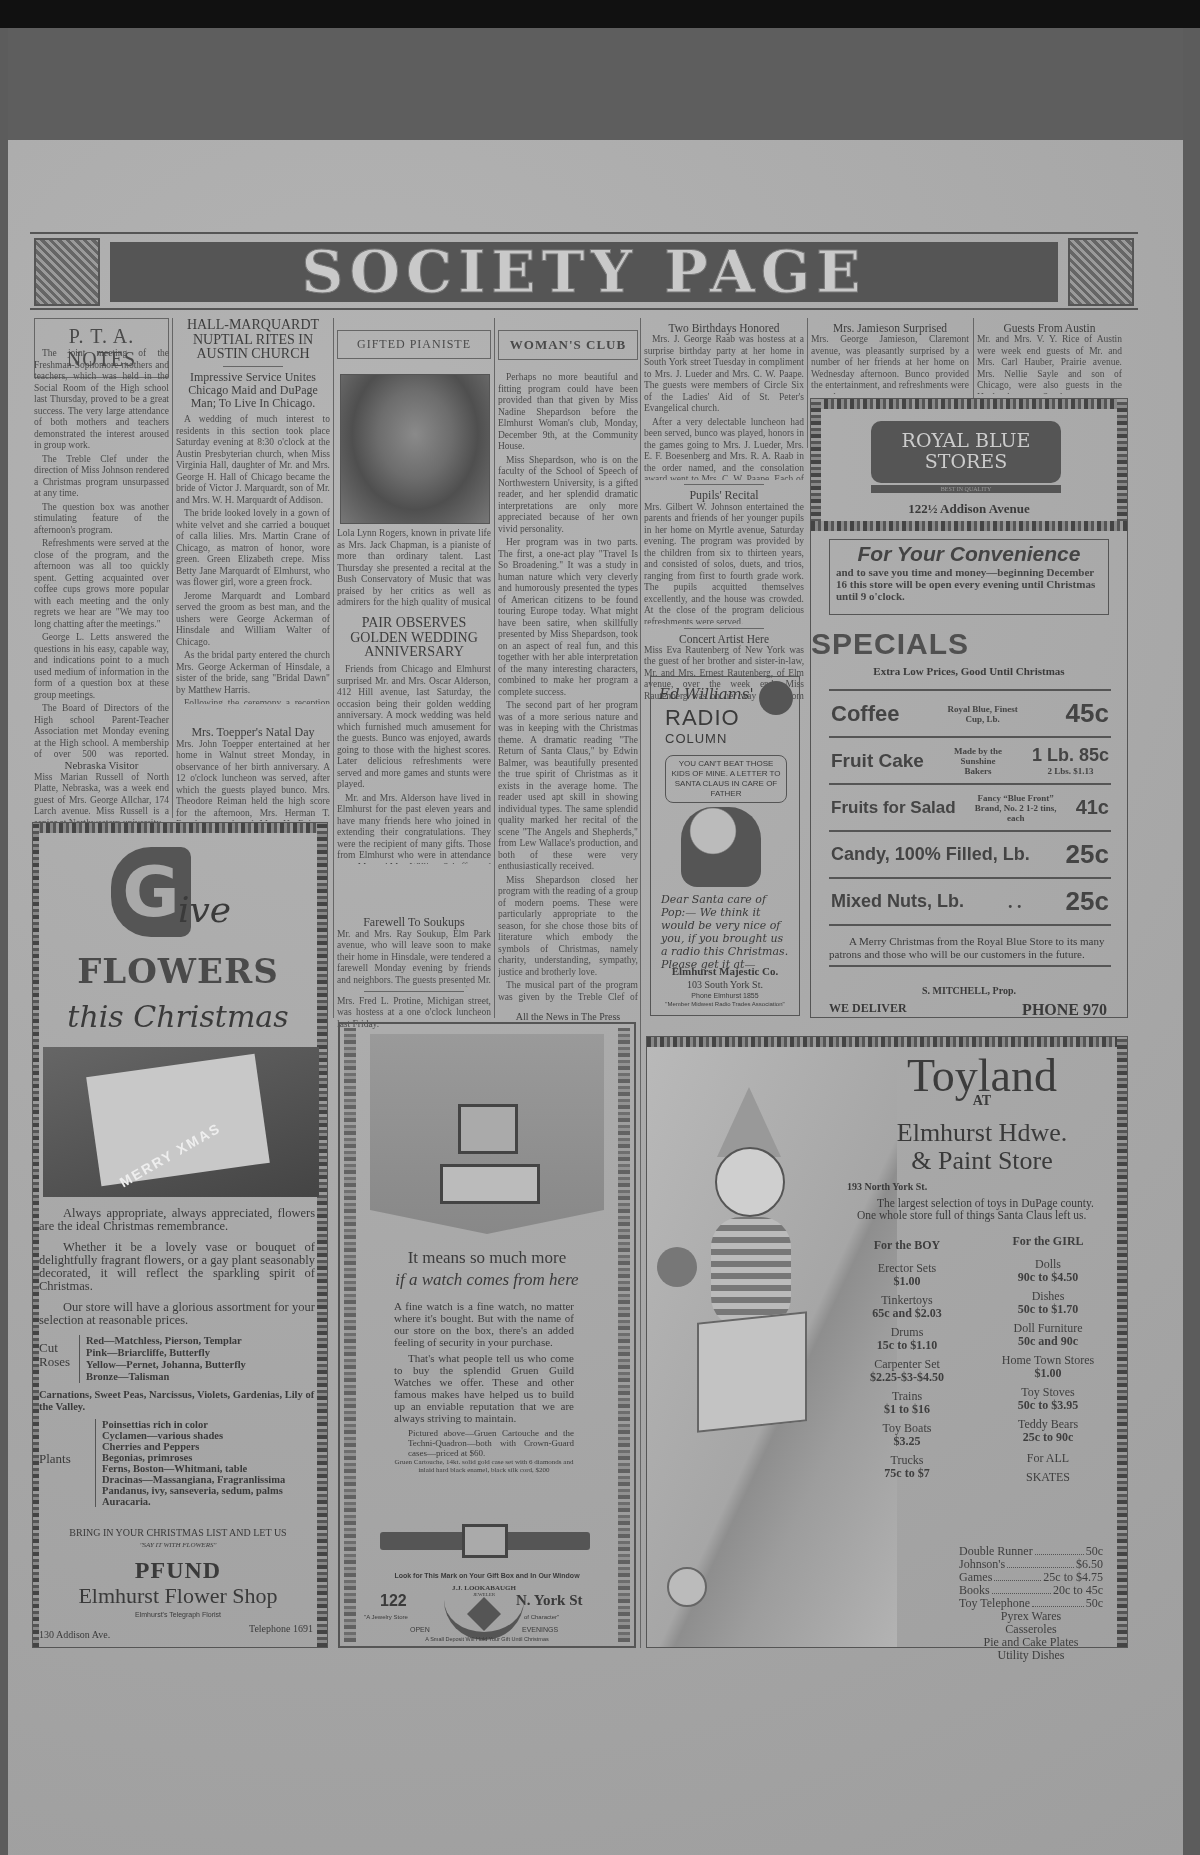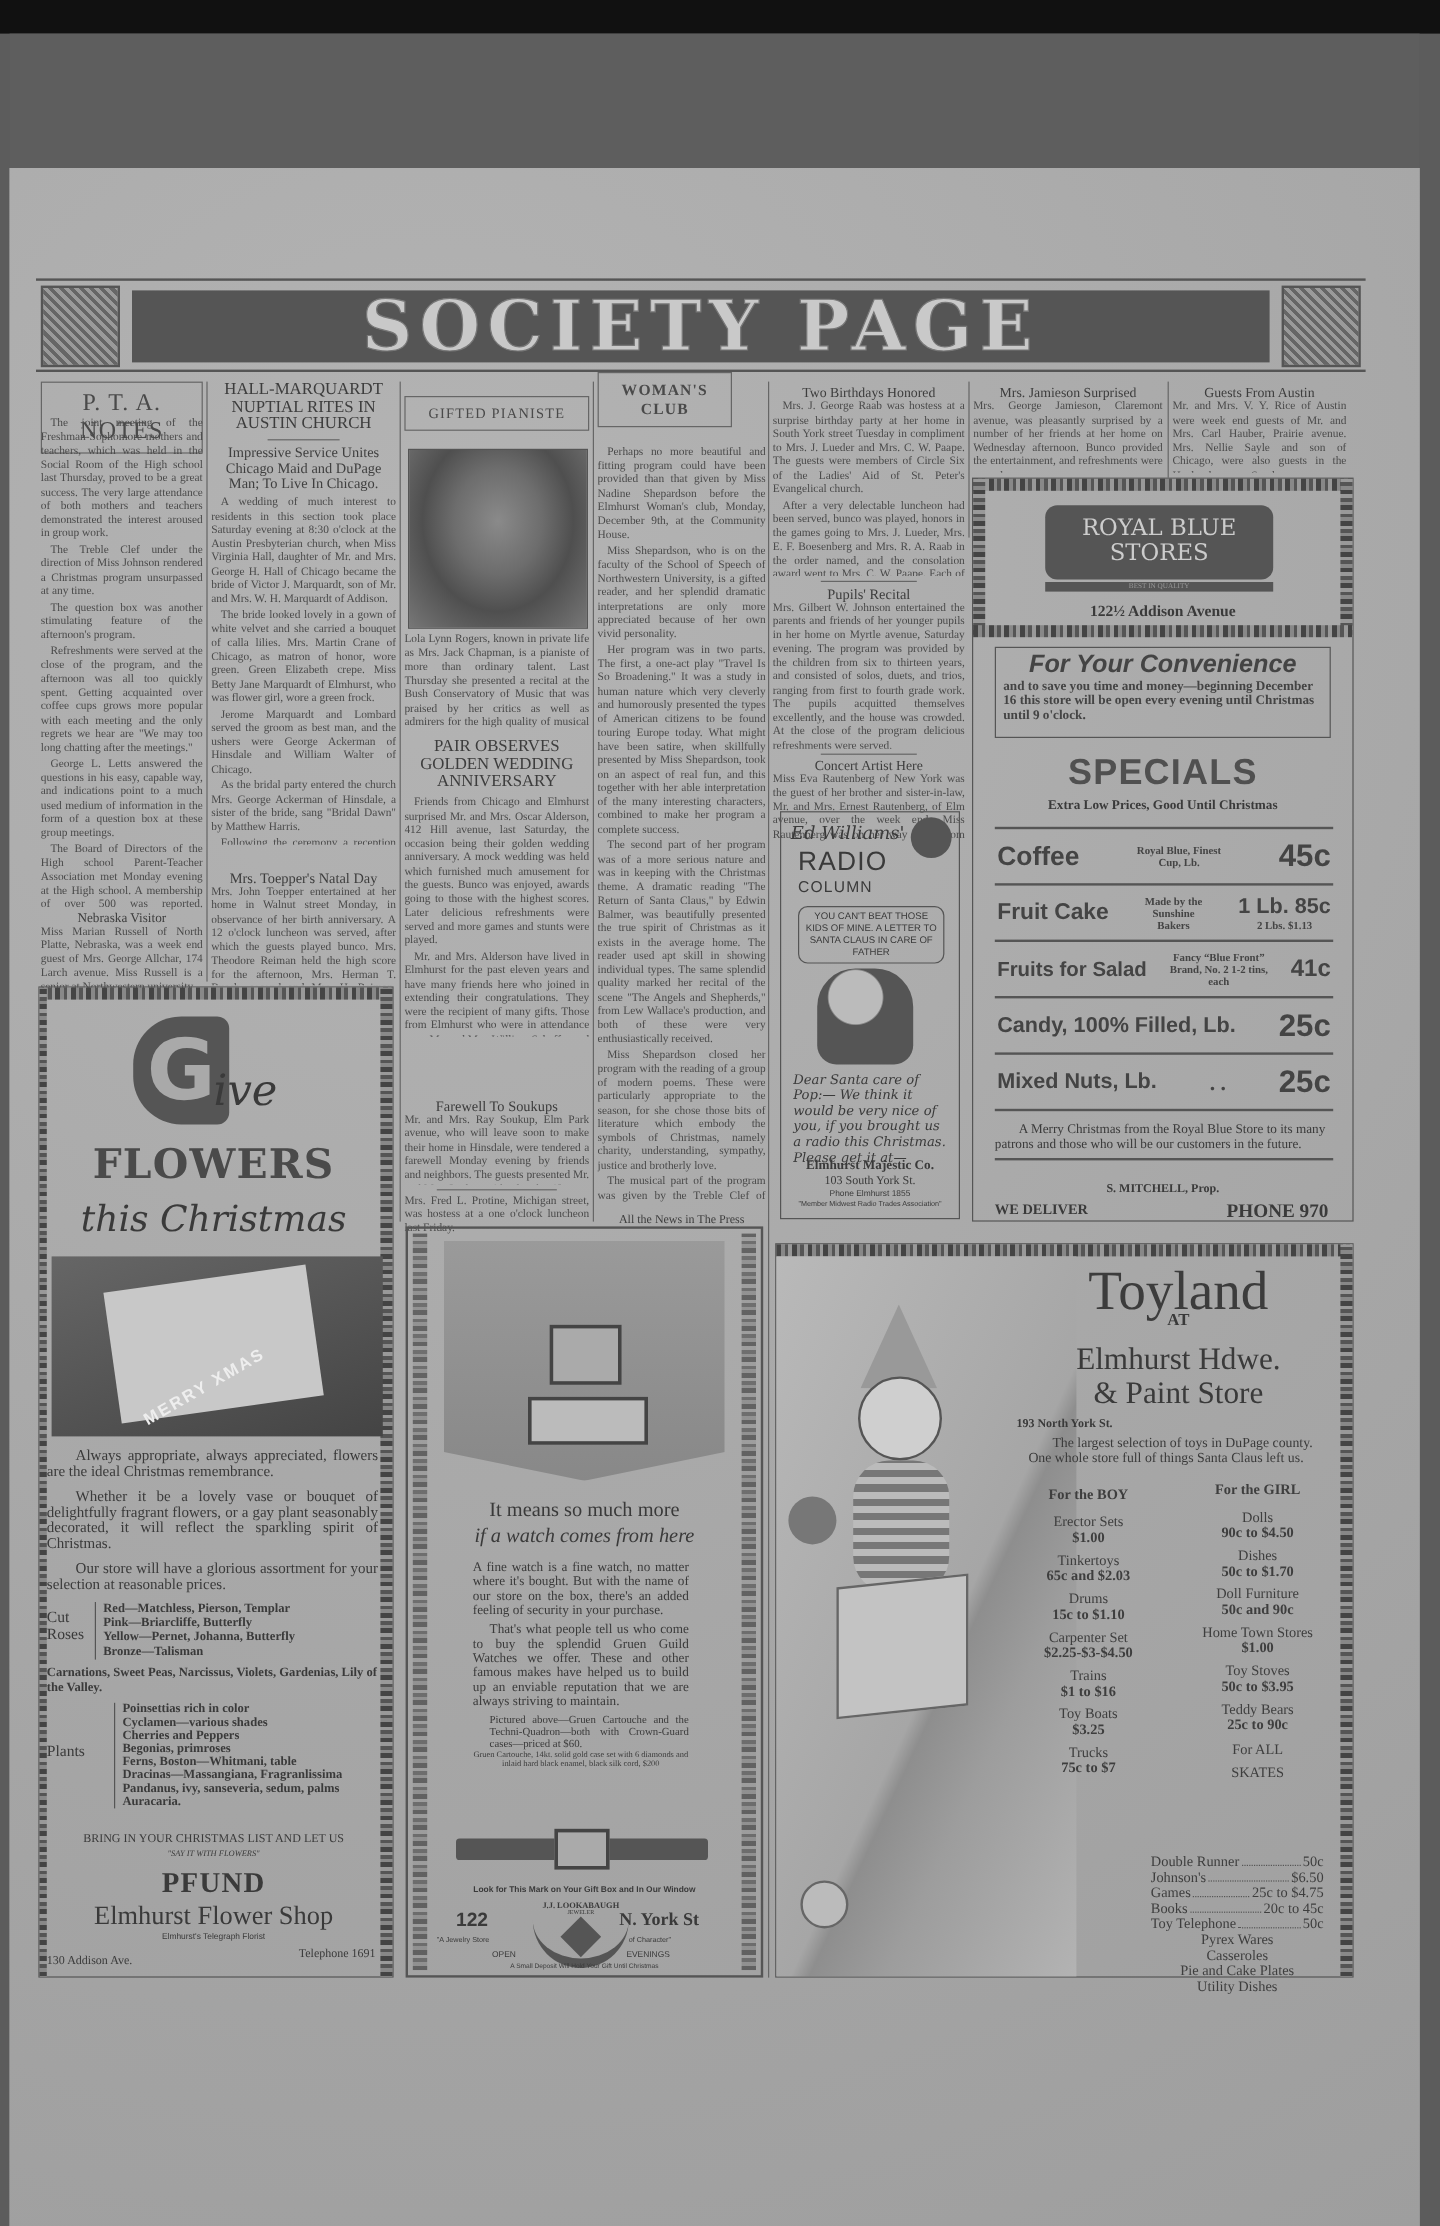--- a/index.html
+++ b/index.html
@@ -105,21 +105,21 @@
     <p>Mr. and Mrs. Alderson have lived in Elmhurst for the past eleven years and have many friends here who joined in extending their congratulations. They were the recipient of many gifts. Those from Elmhurst who were in attendance were Mr. and Mrs. William Scheffer and daughter and Mr. and Mrs. Henry Scheffers and family.</p>
   </div>
 </div>
 <div class="abs" style="left:337px;top:916px;width:154px">
   <div class="hd" style="font-size:12px">Farewell To Soukups</div>
   <div class="col" style="position:relative;width:154px;height:58px">Mr. and Mrs. Ray Soukup, Elm Park avenue, who will leave soon to make their home in Hinsdale, were tendered a farewell Monday evening by friends and neighbors. The guests presented Mr. and Mrs. Soukup with a lovely gift.</div>
   <div class="rule" style="position:relative;width:100px;height:1px;margin:4px auto"></div>
   <div class="col" style="position:relative;width:154px;height:36px">Mrs. Fred L. Protine, Michigan street, was hostess at a one o'clock luncheon last Friday.</div>
 </div>
 
-<div class="abs" style="left:498px;top:310px;width:112px">
+<div class="abs" style="left:498px;top:330px;width:140px">
   <div class="boxhd" style="font-size:13px;font-weight:bold">WOMAN'S CLUB</div>
 </div>
 <div class="col" style="left:498px;top:372px;width:140px;height:630px">
   <p>Perhaps no more beautiful and fitting program could have been provided than that given by Miss Nadine Shepardson before the Elmhurst Woman's club, Monday, December 9th, at the Community House.</p>
   <p>Miss Shepardson, who is on the faculty of the School of Speech of Northwestern University, is a gifted reader, and her splendid dramatic interpretations are only more appreciated because of her own vivid personality.</p>
   <p>Her program was in two parts. The first, a one-act play "Travel Is So Broadening." It was a study in human nature which very cleverly and humorously presented the types of American citizens to be found touring Europe today. What might have been satire, when skillfully presented by Miss Shepardson, took on an aspect of real fun, and this together with her able interpretation of the many interesting characters, combined to make her program a complete success.</p>
   <p>The second part of her program was of a more serious nature and was in keeping with the Christmas theme. A dramatic reading "The Return of Santa Claus," by Edwin Balmer, was beautifully presented the true spirit of Christmas as it exists in the average home. The reader used apt skill in showing individual types. The same splendid quality marked her recital of the scene "The Angels and Shepherds," from Lew Wallace's production, and both of these were very enthusiastically received.</p>
   <p>Miss Shepardson closed her program with the reading of a group of modern poems. These were particularly appropriate to the season, for she chose those bits of literature which embody the symbols of Christmas, namely charity, understanding, sympathy, justice and brotherly love.</p>
   <p>The musical part of the program was given by the Treble Clef of York Community High School, under the direction of Miss Johnson of the music department there, and by Mrs. W. Timreck, who sang two solos accompanied by Mrs. Richard B. DeYoung. The girls of the Treble Clef gave three numbers, A Lullaby, Calm as the Night, and A Green Cathedral. They together with their director deserve to be commended upon the quality of their work, and also upon their splendid stage appearance.</p>
 
@@ -158,21 +158,21 @@
     <div style="color:#ccc;font-family:'DejaVu Serif',serif;font-size:19px;line-height:22px;padding-top:8px">ROYAL BLUE</div>
     <div style="color:#ccc;font-family:'DejaVu Serif',serif;font-size:19px;line-height:20px">STORES</div>
   </div>
   <div class="abs" style="left:60px;top:86px;width:190px;height:8px;background:#555;color:#999;font-size:6px;text-align:center;line-height:8px">BEST IN QUALITY</div>
   <div class="abs bold" style="left:0;top:102px;width:316px;text-align:center;font-size:13px">122½ Addison Avenue</div>
   <div class="holly" style="left:0;top:122px;width:316px;height:10px"></div>
   <div class="abs" style="left:18px;top:140px;width:280px;height:76px;border:1px solid #555;padding:2px 6px">
     <div class="sans bold" style="font-style:italic;font-size:21px;text-align:center;color:#444">For Your Convenience</div>
     <div class="bold" style="font-size:11px;line-height:12px;color:#444">and to save you time and money—beginning December 16 this store will be open every evening until Christmas until 9 o'clock.</div>
   </div>
-  <div class="abs sans bold" style="left:0;top:228px;width:316px;text-align:center;font-size:30px;color:#505050;letter-spacing:1px">SPECIALS</div>
+  <div class="abs sans bold" style="left:0;top:228px;width:316px;text-align:left;font-size:30px;color:#505050;letter-spacing:1px">SPECIALS</div>
   <div class="abs bold" style="left:0;top:266px;width:316px;text-align:center;font-size:11px">Extra Low Prices, Good Until Christmas</div>
   <div class="abs" style="left:18px;top:290px;width:282px;border-bottom:2px solid #555">
     <div class="spec-row">
       <span class="spec-name">Coffee</span>
       <span class="spec-desc" style="width:80px">Royal Blue, Finest Cup, Lb.</span>
       <span class="spec-price">45c</span>
     </div>
     <div class="spec-row">
       <span class="spec-name" style="font-size:19px">Fruit Cake</span>
       <span class="spec-desc" style="width:60px">Made by the Sunshine Bakers</span>

